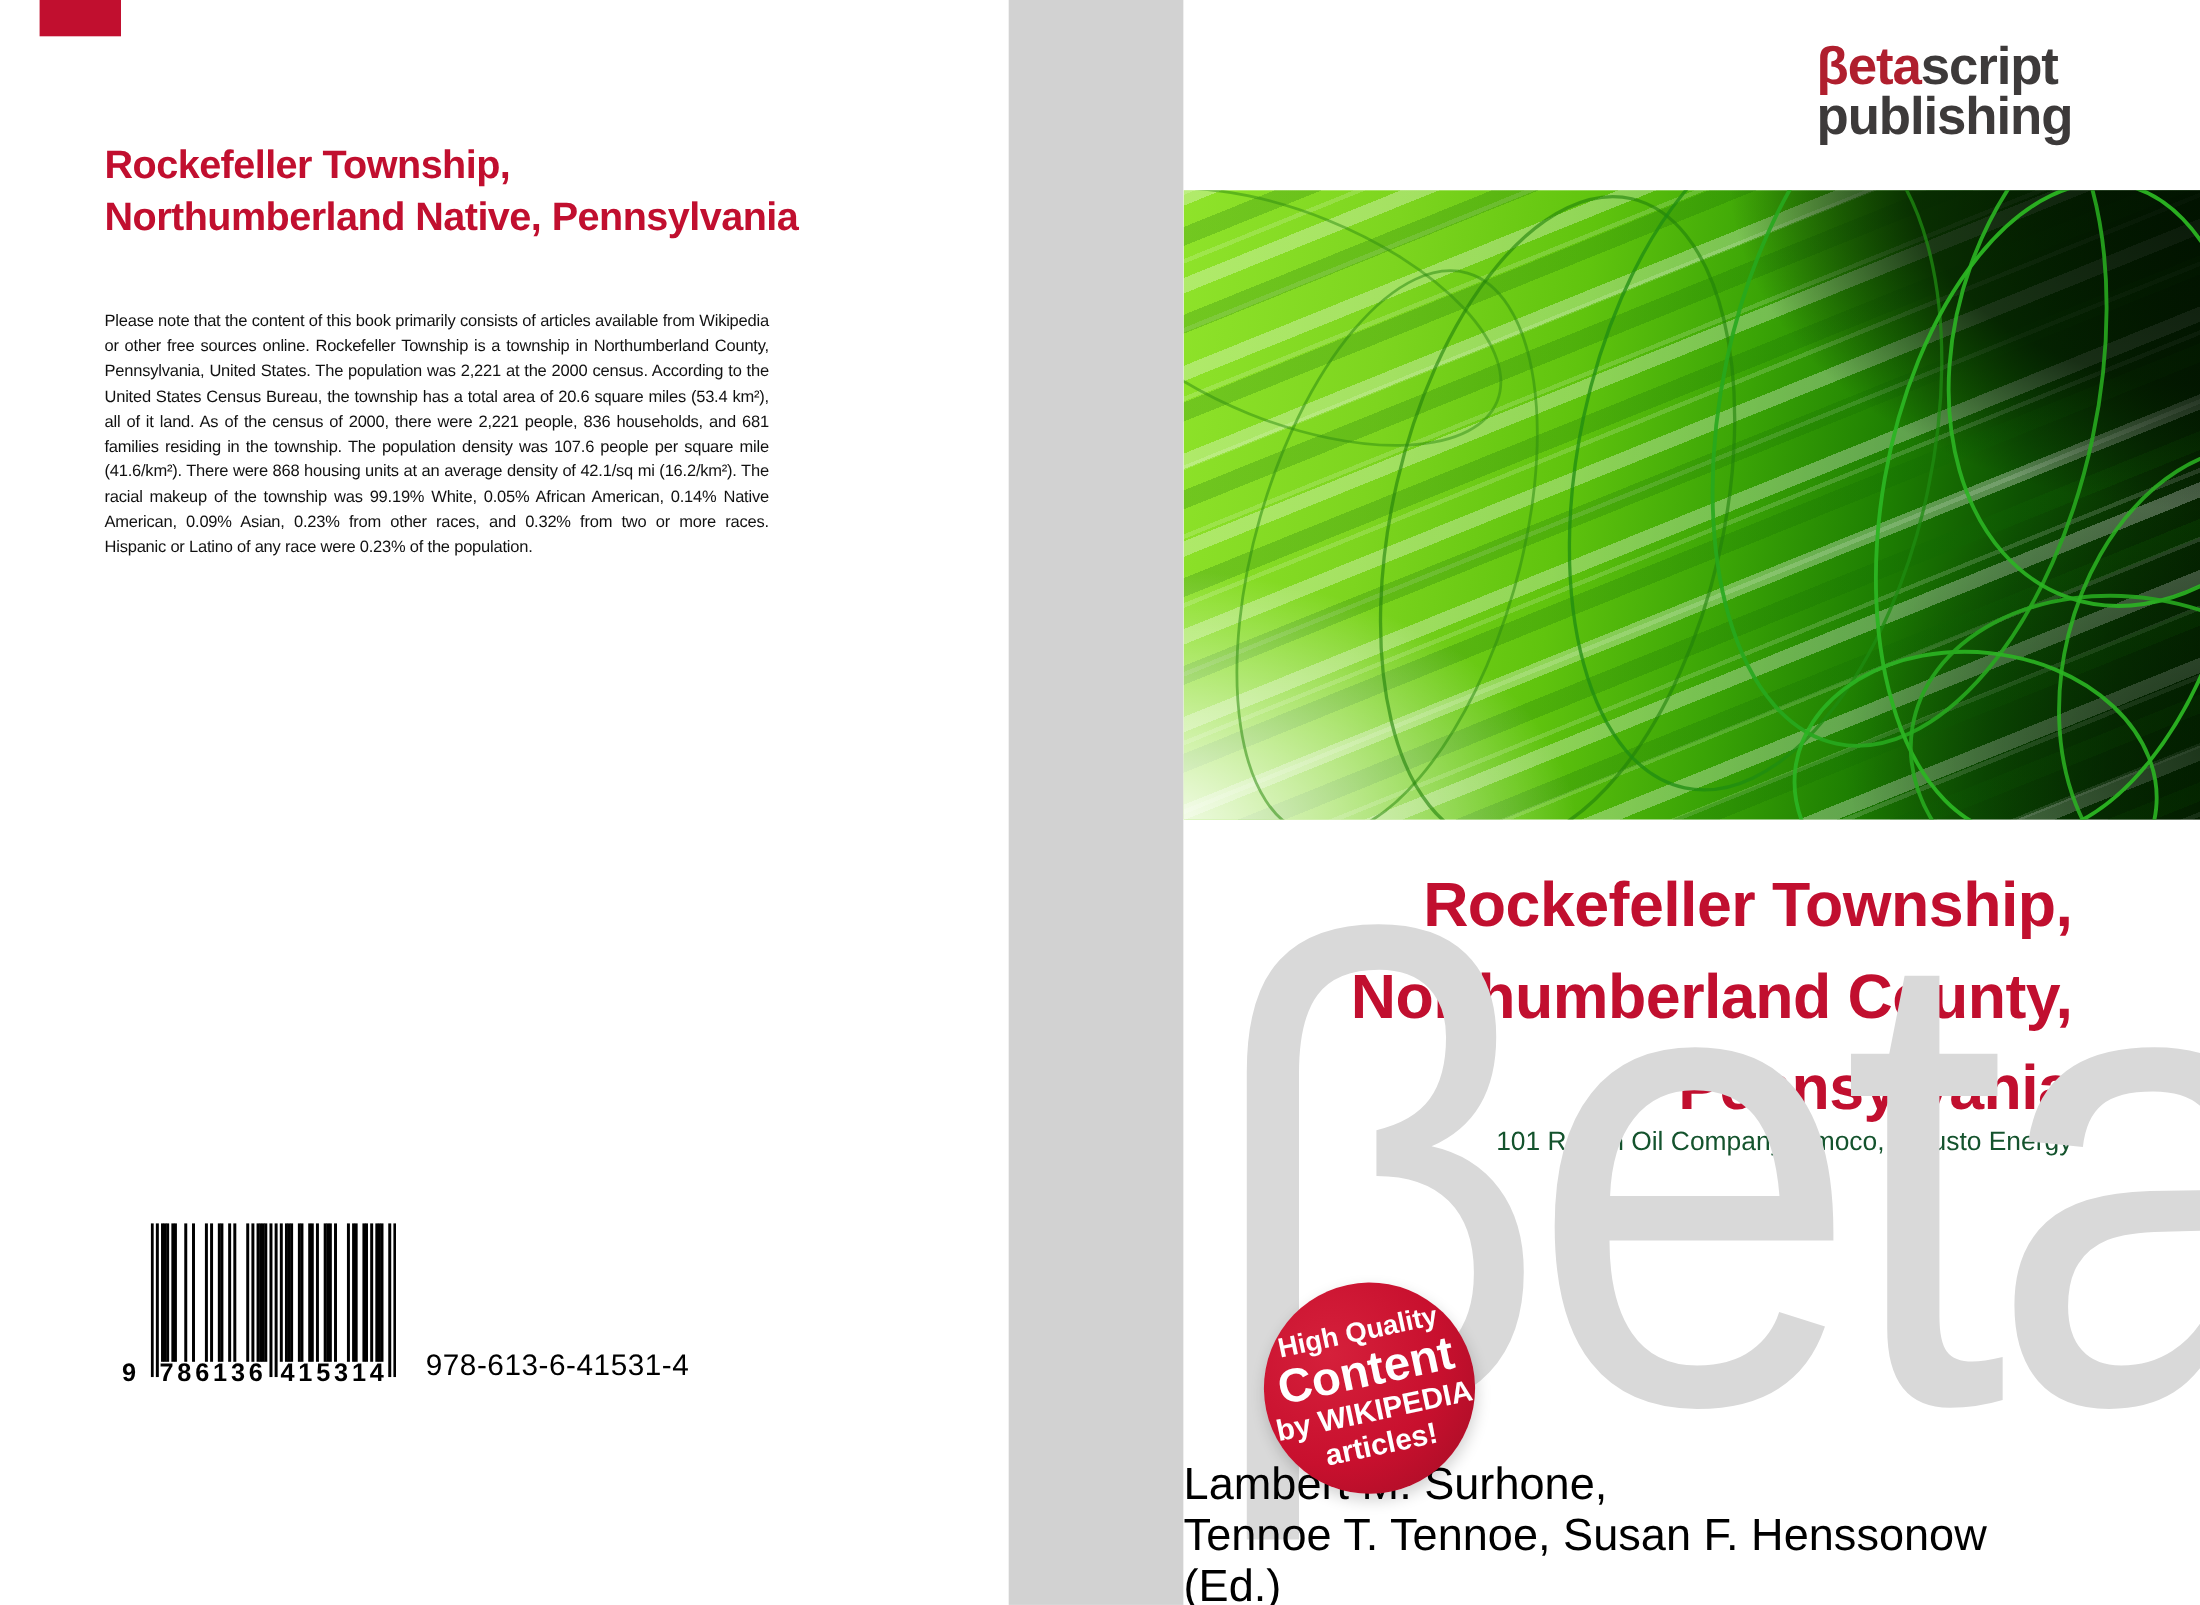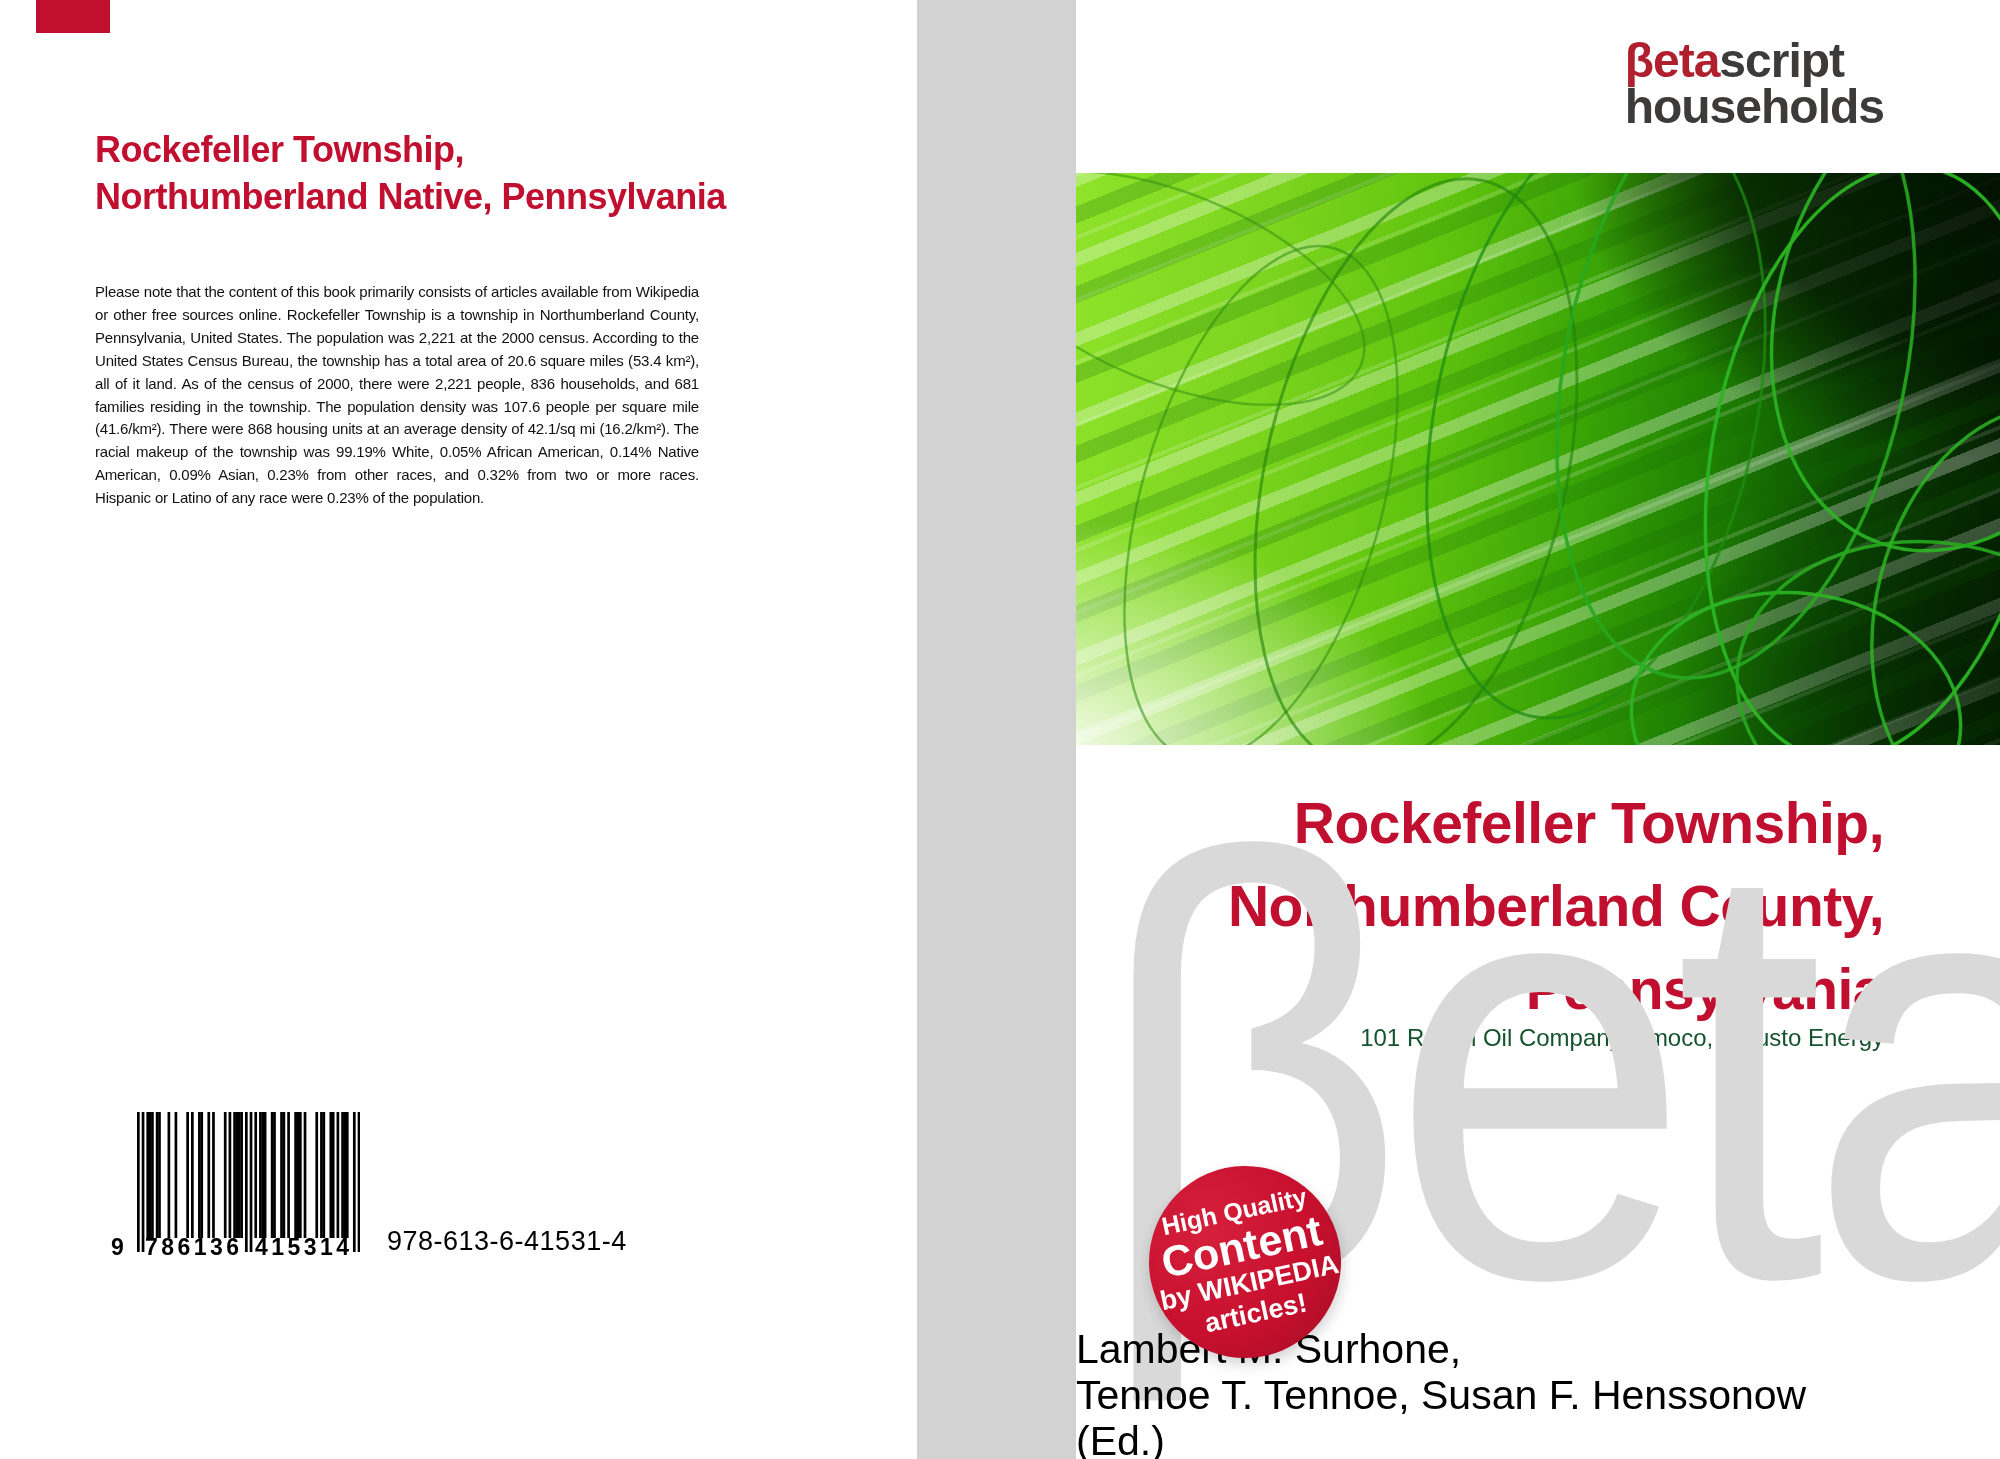--- a/index.html
+++ b/index.html
@@ -151,21 +151,21 @@
     </div>
     <span class="isbn-text">978-613-6-41531-4</span>
   </section>
 
   <div class="spine"></div>
 
   <section class="front-page">
 
     <div class="logo">
       <span class="beta">βeta</span><span>script</span><br>
-      <span>households</span>
+      <span>publishing</span>
     </div>
 
     <div class="green-art">
       <svg width="924" height="572" viewBox="0 0 924 572">
         <g fill="none">
           <ellipse cx="95" cy="115" rx="205" ry="95" stroke="#2e8c10" stroke-opacity="0.5" stroke-width="2.5" transform="rotate(22 95 115)"></ellipse>
           <ellipse cx="185" cy="330" rx="120" ry="265" stroke="#2e8c10" stroke-opacity="0.55" stroke-width="2.5" transform="rotate(16 185 330)"></ellipse>
           <ellipse cx="340" cy="300" rx="150" ry="300" stroke="#20800a" stroke-opacity="0.6" stroke-width="3" transform="rotate(13 340 300)"></ellipse>
           <ellipse cx="520" cy="240" rx="160" ry="310" stroke="#1f8c12" stroke-opacity="0.75" stroke-width="3" transform="rotate(12 520 240)"></ellipse>
           <ellipse cx="660" cy="190" rx="170" ry="320" stroke="#27a81e" stroke-opacity="0.9" stroke-width="3.5" transform="rotate(12 660 190)"></ellipse>

